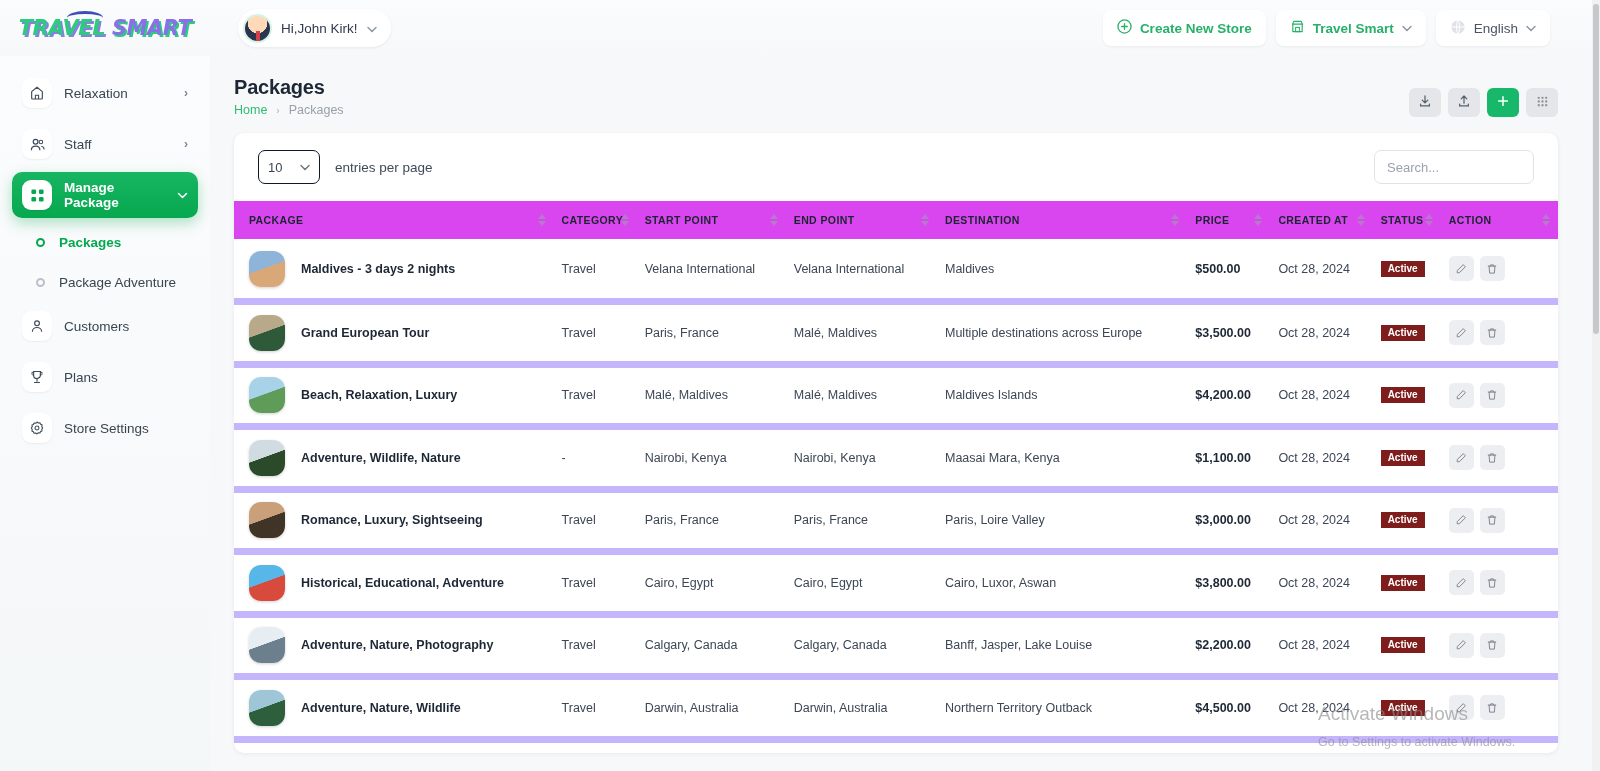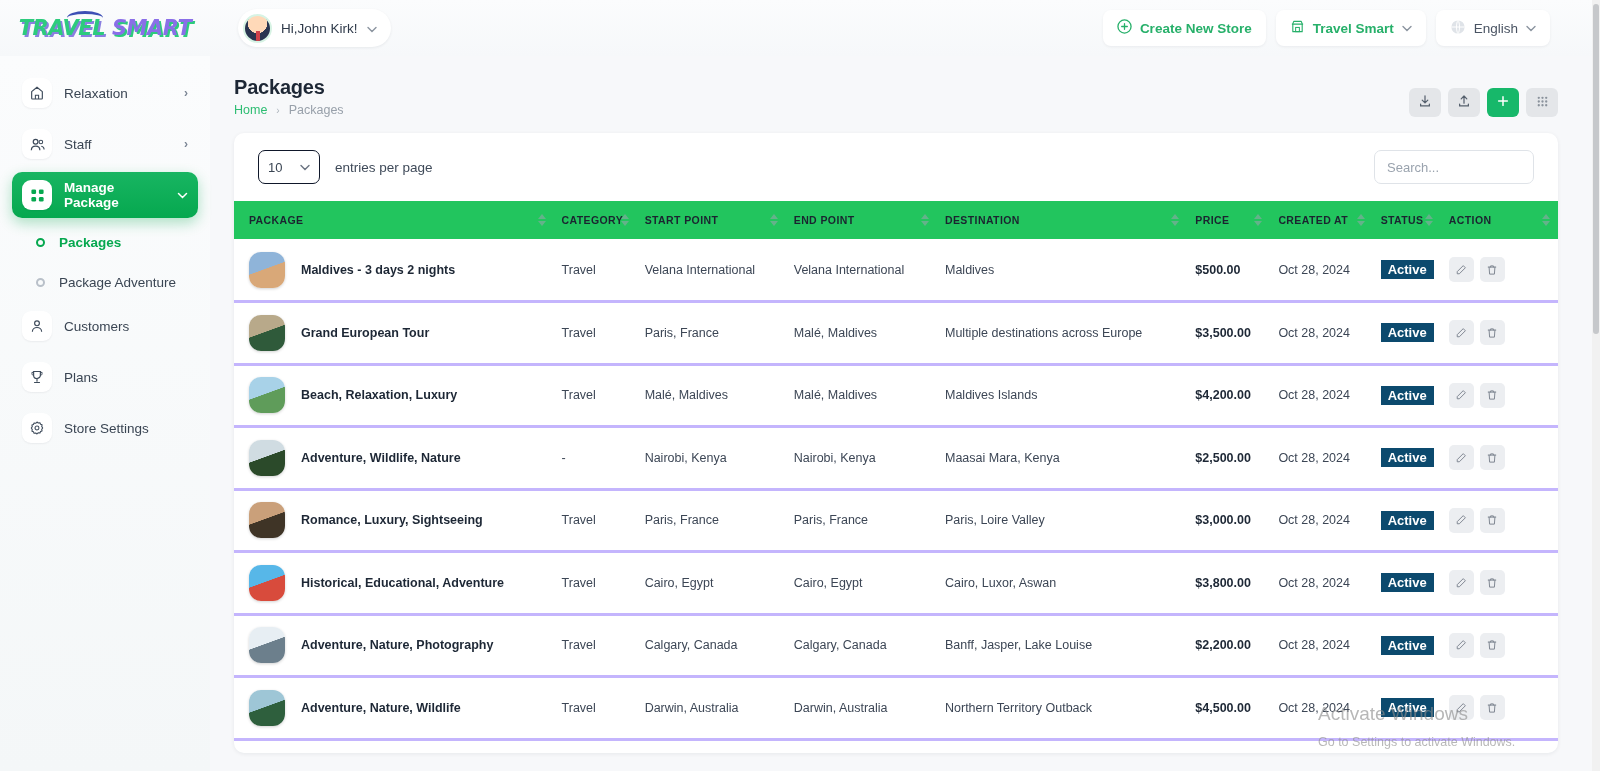--- a/index.html
+++ b/index.html
@@ -141,51 +141,51 @@
     display: flex; align-items: center; padding: 0 12px;
   }
   .search-box input {
     border: none; outline: none; width: 100%; font-size: 13px;
     color: #3a4553; font-family: "Liberation Sans", sans-serif; background: transparent;
   }
   .search-box input::placeholder { color: #9aa3ae; }
 
   
   table { width: 100%; border-collapse: collapse; table-layout: fixed; }
-  thead tr { background: #22c55e; height: 38px; }
+  thead tr { background: #d946ef; height: 38px; }
   thead th {
     font-size: 10.5px; font-weight: 700; color: #1b2430; letter-spacing: 0.4px;
     text-align: left; padding: 0 8px; position: relative; white-space: nowrap;
   }
   thead th:first-child { padding-left: 15px; }
   .sorter {
     position: absolute; right: 8px; top: 50%; transform: translateY(-50%);
     display: flex; flex-direction: column; gap: 2px; opacity: 0.55;
   }
   .sorter i {
     display: block; width: 0; height: 0;
     border-left: 4px solid transparent; border-right: 4px solid transparent;
   }
   .sorter i.up { border-bottom: 5px solid #9aa3ae; }
   .sorter i.dn { border-top: 5px solid #9aa3ae; }
 
-  tbody tr { height: 62.5px; border-bottom: 3px solid #c4b5fd; }
+  tbody tr { height: 62.5px; border-bottom: 7px solid #c4b5fd; }
   tbody td { padding: 0 8px; font-size: 12.5px; color: #3c4655; vertical-align: middle; }
   tbody td:first-child { padding-left: 15px; }
 
   .pkg-cell { display: flex; align-items: center; gap: 16px; }
   .thumb {
     width: 36px; height: 36px; border-radius: 12px; flex: none;
     background-size: cover; box-shadow: 0 1px 3px rgba(0,0,0,0.18);
   }
   .pkg-name { font-size: 12.5px; font-weight: 700; color: #1d2735; }
   .price { font-weight: 700; color: #1d2735; }
   .badge {
-    display: inline-block; background: #0c4a6e; color: #fff;
-    font-size: 13px; font-weight: 700; padding: 3px 7px; border-radius: 0;
+    display: inline-block; background: #7f1d1d; color: #fff;
+    font-size: 10px; font-weight: 700; padding: 3px 7px; border-radius: 0;
     line-height: 1;
   }
   .acts { display: flex; gap: 6px; }
   .act-btn {
     width: 25px; height: 25px; border-radius: 5px; background: #eceef1;
     display: flex; align-items: center; justify-content: center; color: #7a828d;
   }
 
   
   .watermark {
@@ -566,21 +566,21 @@
             <td>
               <div class="pkg-cell">
                 <span class="thumb" style="background-image:linear-gradient(160deg,#d0dce2 0%,#d0dce2 46%,#2b4a2a 47%,#2b4a2a 100%)"></span>
                 <span class="pkg-name">Adventure, Wildlife, Nature</span>
               </div>
             </td>
             <td>-</td>
             <td>Nairobi, Kenya</td>
             <td>Nairobi, Kenya</td>
             <td>Maasai Mara, Kenya</td>
-            <td class="price">$2,500.00</td>
+            <td class="price">$1,100.00</td>
             <td>Oct 28, 2024</td>
             <td><span class="badge">Active</span></td>
             <td>
               <div class="acts">
                 <span class="act-btn">
                   <svg width="12" height="12" viewBox="0 0 14 14">
                     <path d="M9.6 1.9l2.5 2.5-7 7H2.6V8.9z" stroke="currentColor" stroke-width="1.1" fill="none" stroke-linejoin="round"></path>
                   </svg>
                 </span>
                 <span class="act-btn">

